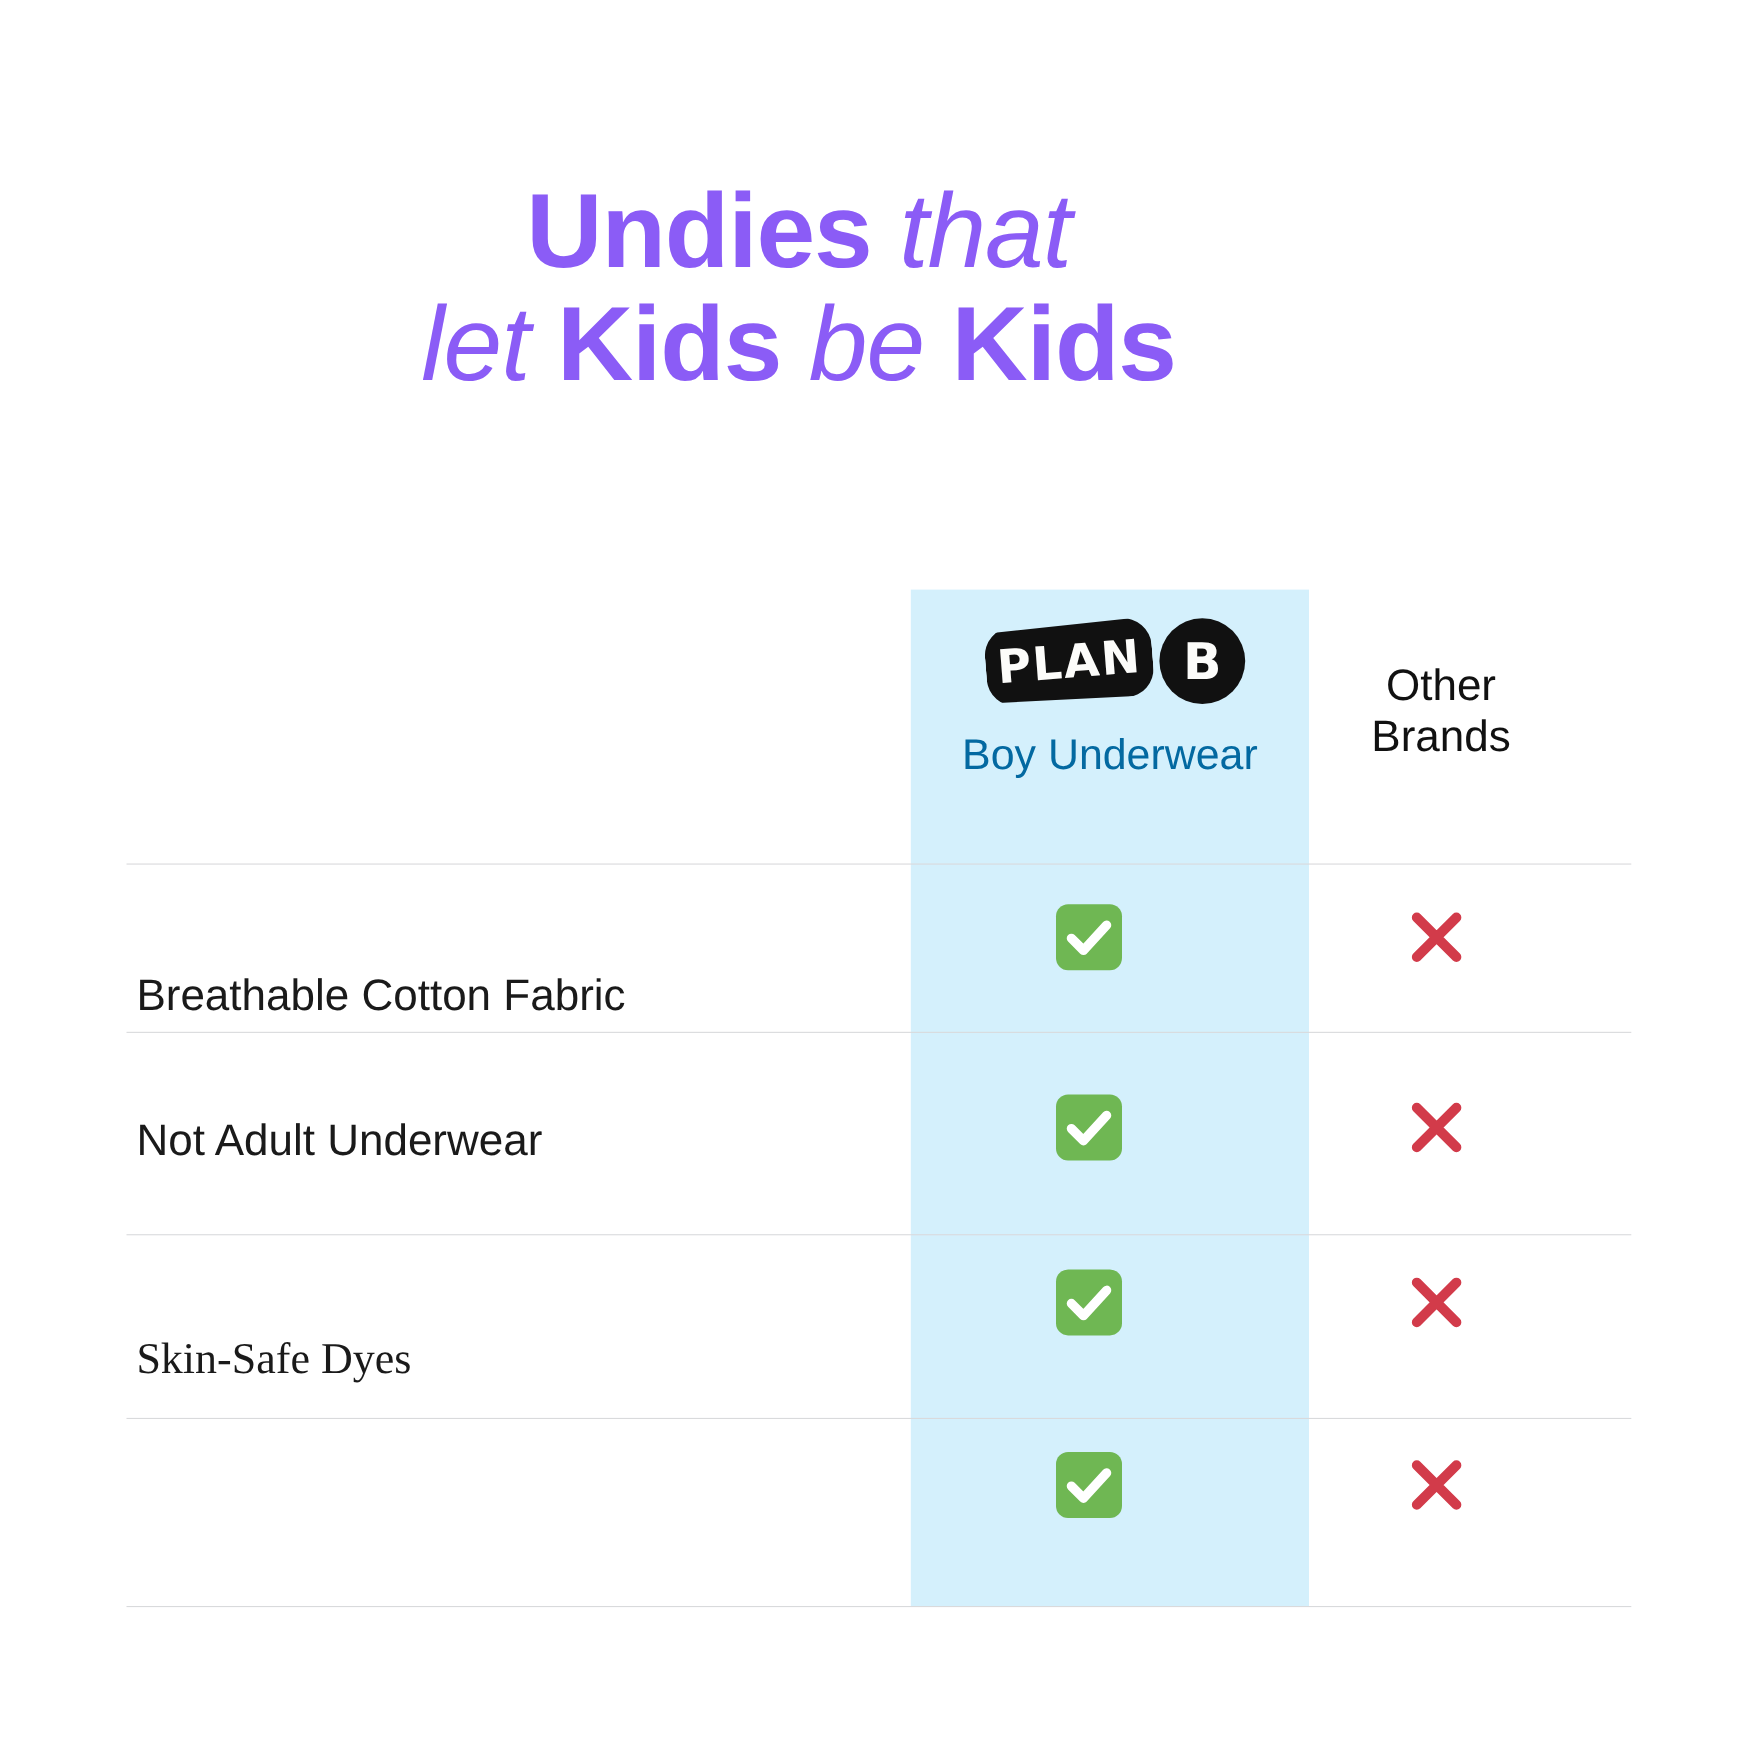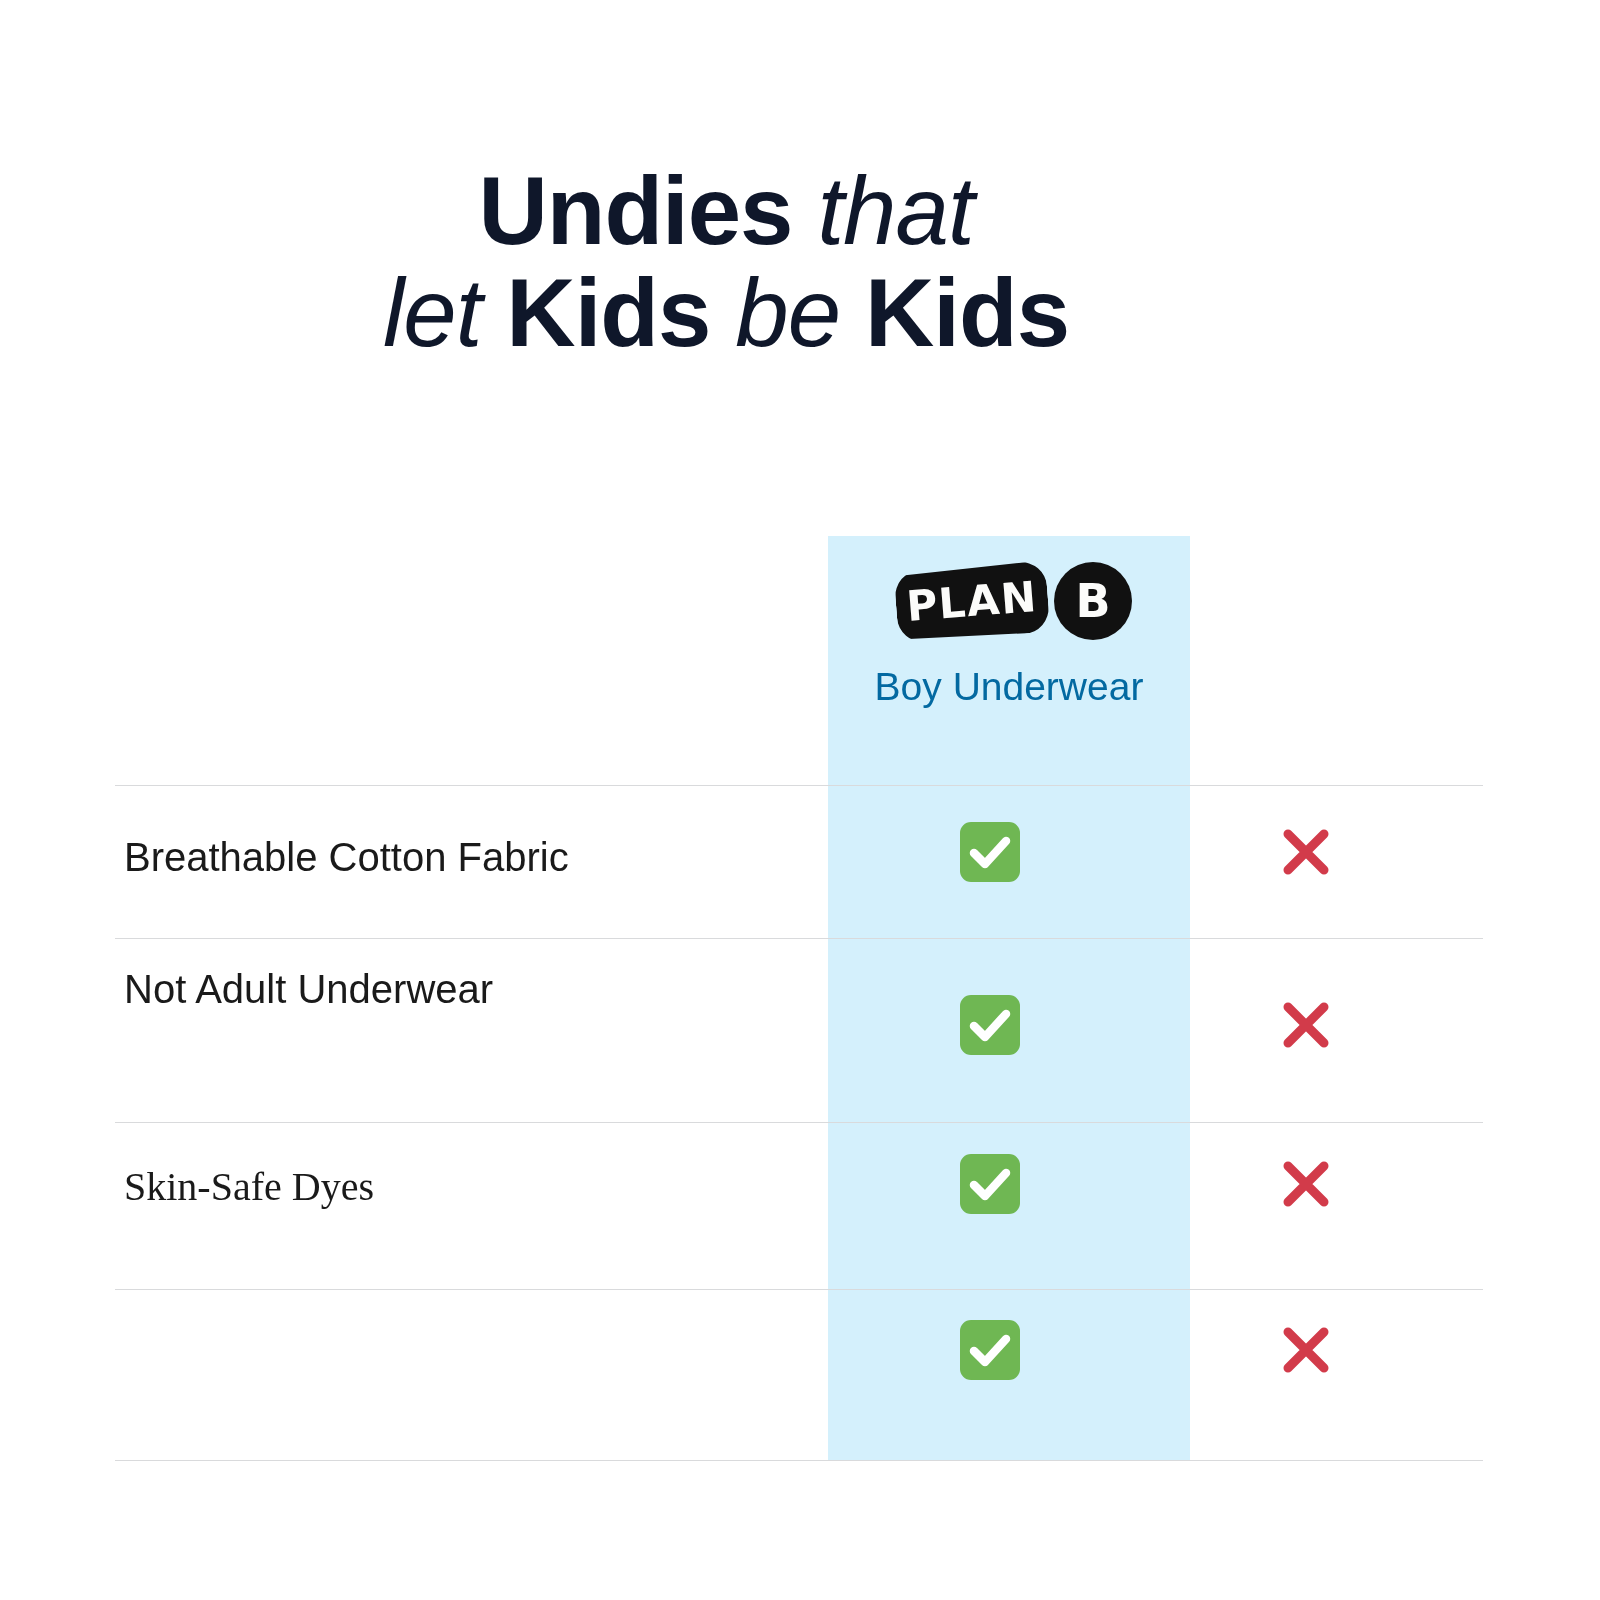--- a/index.html
+++ b/index.html
@@ -19,21 +19,21 @@
   
   .headline {
     position: absolute;
     left: 0;
     top: 160px;
     width: 1452px;
     text-align: center;
     line-height: 1.06;
     font-size: 96px;
     letter-spacing: -1px;
-    color: #0f172a;
+    color: #8b5cf6;
     user-select: none;
   }
   .headline .ln { display: block; white-space: nowrap; }
   .hl-b { font-weight: 700; font-style: normal; }
   .hl-i { font-weight: 400; font-style: italic; }
   .sp { display: inline-block; width: 0.26em; }
 
   
   .table {
     position: absolute;
@@ -146,20 +146,21 @@
   }
 
   
   .row-label {
     position: absolute;
     left: 124px;
     width: 660px;
     font-size: 40px;
     color: #1a1a1a;
     line-height: 1.48;
+    margin-top: 48px;
   }
   .mark {
     position: absolute;
     width: 80px;
     height: 80px;
     display: flex;
     align-items: center;
     justify-content: center;
   }
   .mark-yes { left: 950px; }
@@ -190,20 +191,24 @@
   <div class="col-head col-head-plan">
     <div class="logo">
       <div class="logo-badge"></div>
       <div class="logo-badge-text">PLAN</div>
       <div class="logo-circle"></div>
       <div class="logo-circle-text">B</div>
     </div>
     <div class="logo-sub">Boy Underwear</div>
   </div>
 
+  <div class="col-head col-head-other">
+    <span class="lbl">Other</span>
+    <span class="lbl">Brands</span>
+  </div>
 
   <div class="row-label" style="top:828px;">
     <span>Breathable Cotton Fabric</span>
   </div>
   <div class="mark mark-yes" style="top:812px;">
     <svg width="62" height="62" viewBox="0 0 62 62" aria-hidden="true">
       <rect x="1" y="1" width="60" height="60" rx="11" fill="#6FB753"></rect>
       <path d="M15 32 L26 43 L47 20" fill="none" stroke="#FFFFFF" stroke-width="8.5" stroke-linecap="round" stroke-linejoin="round"></path>
     </svg>
   </div>

